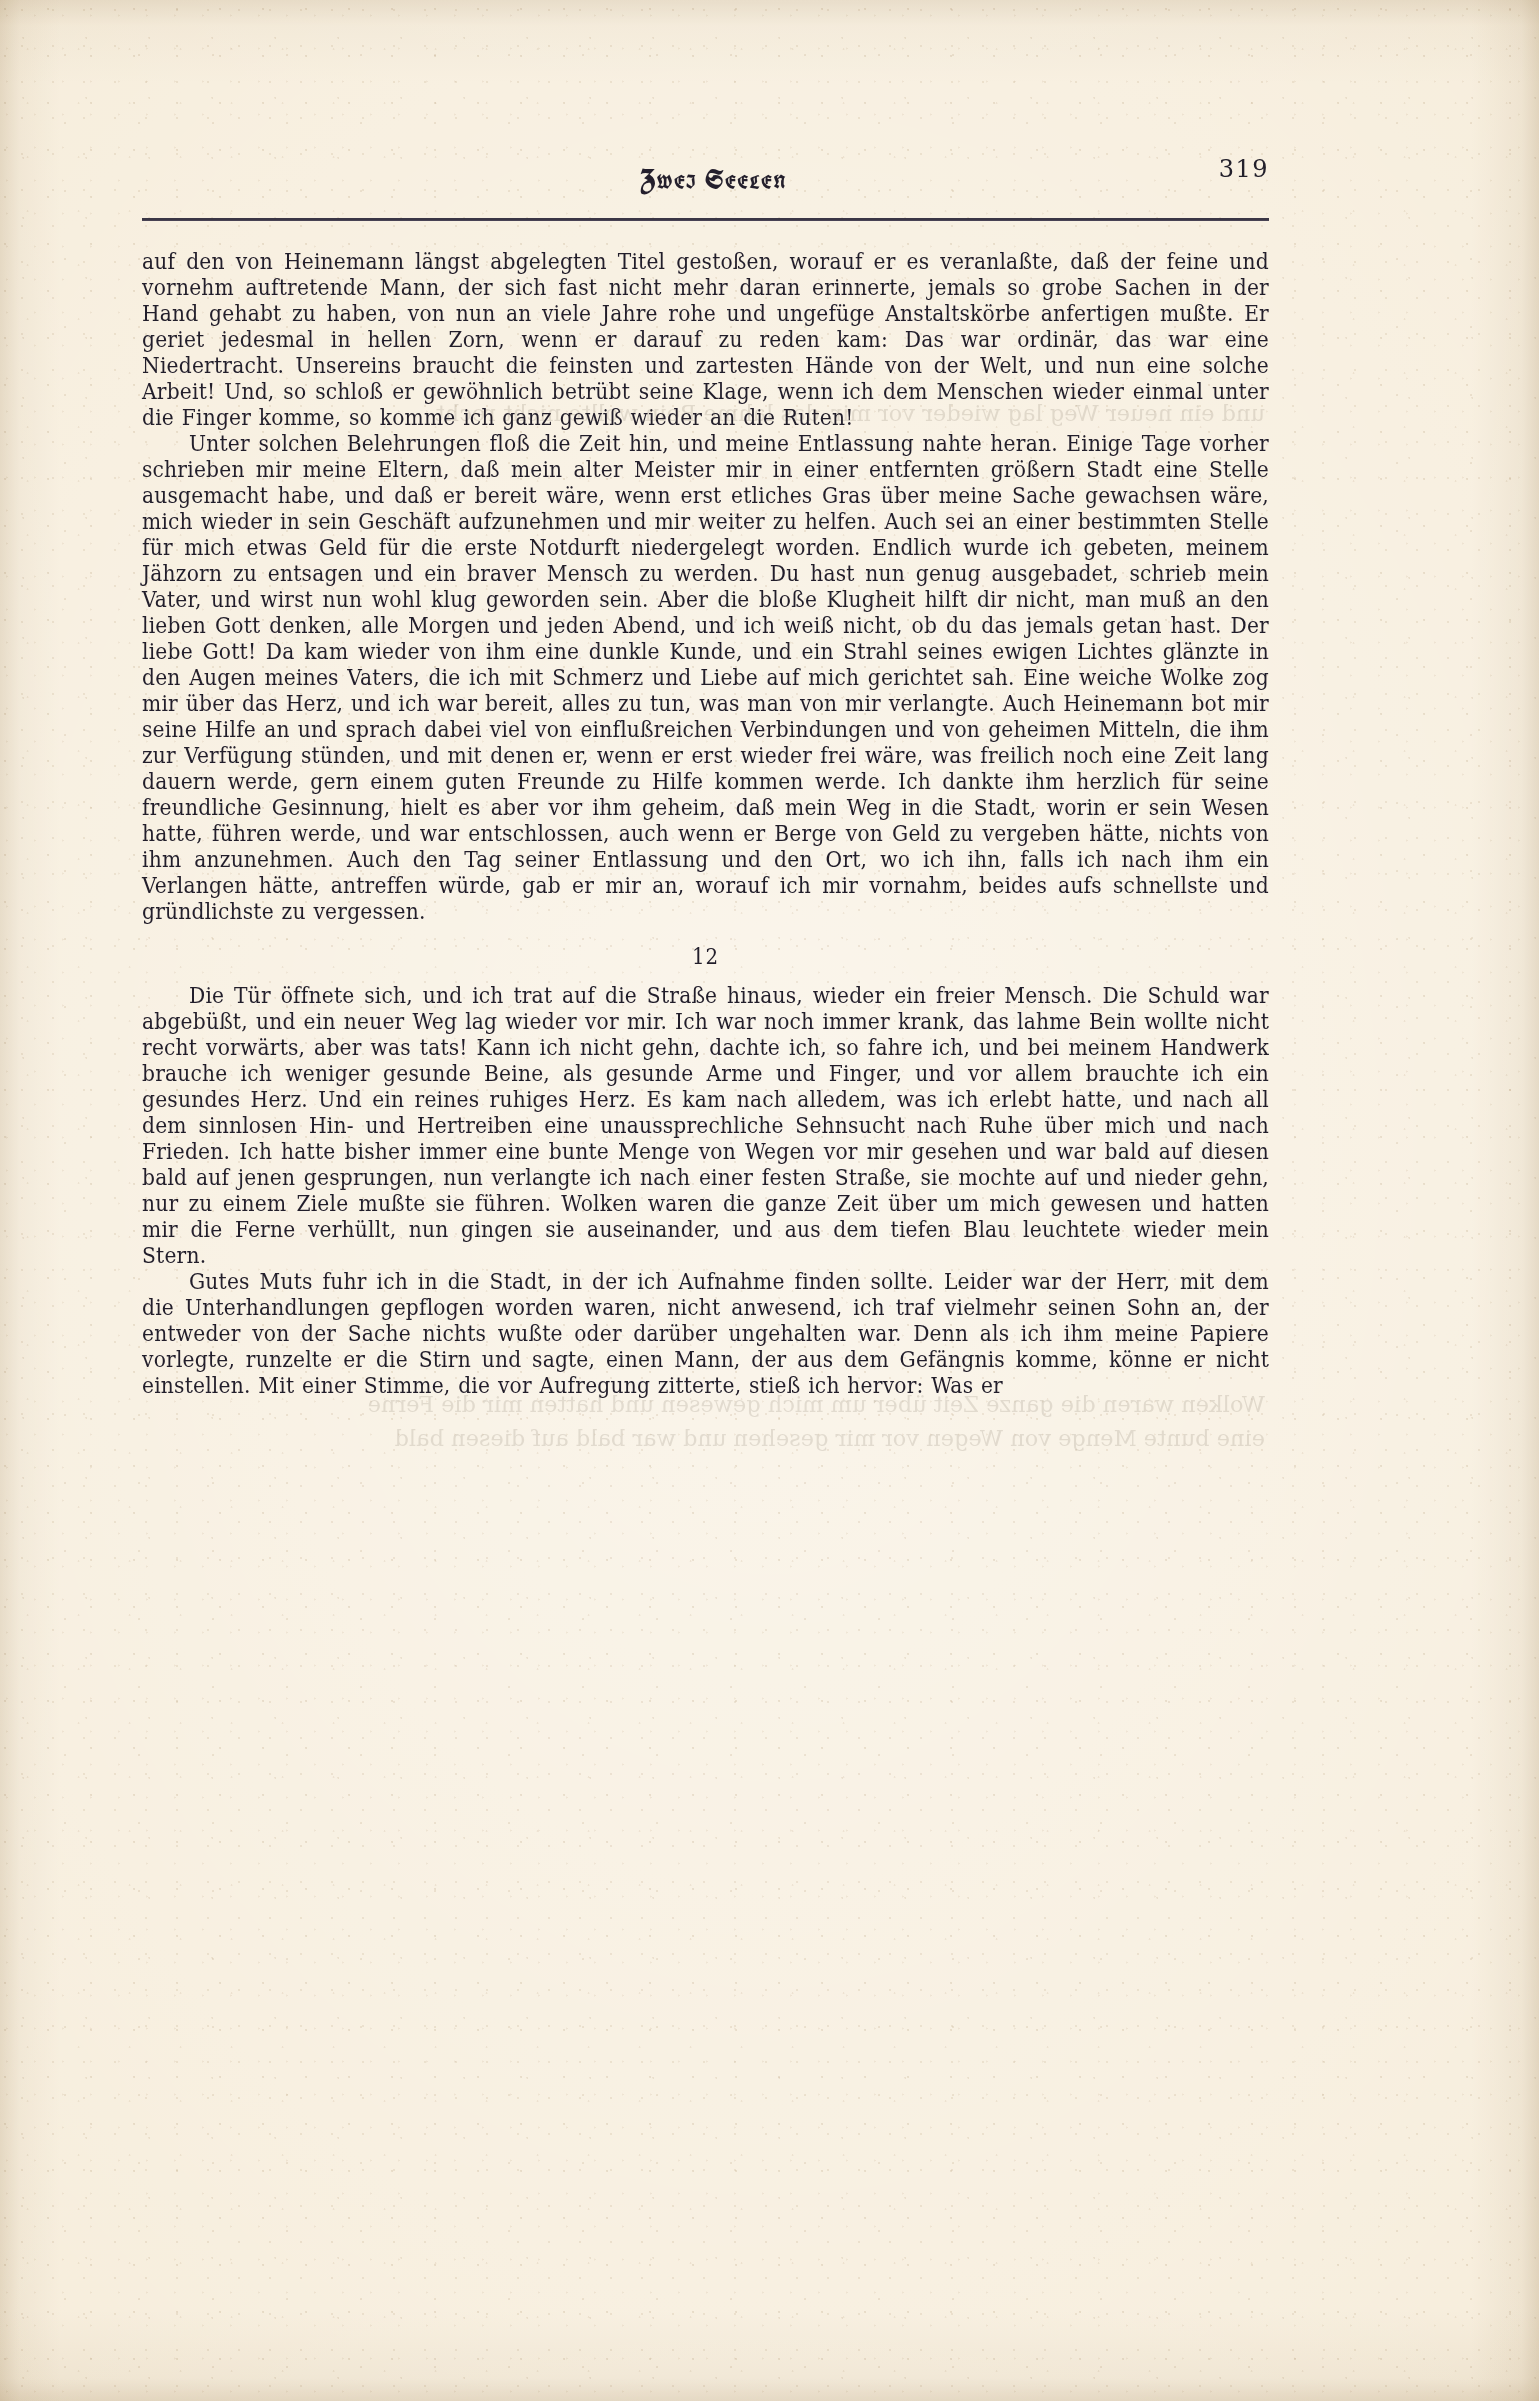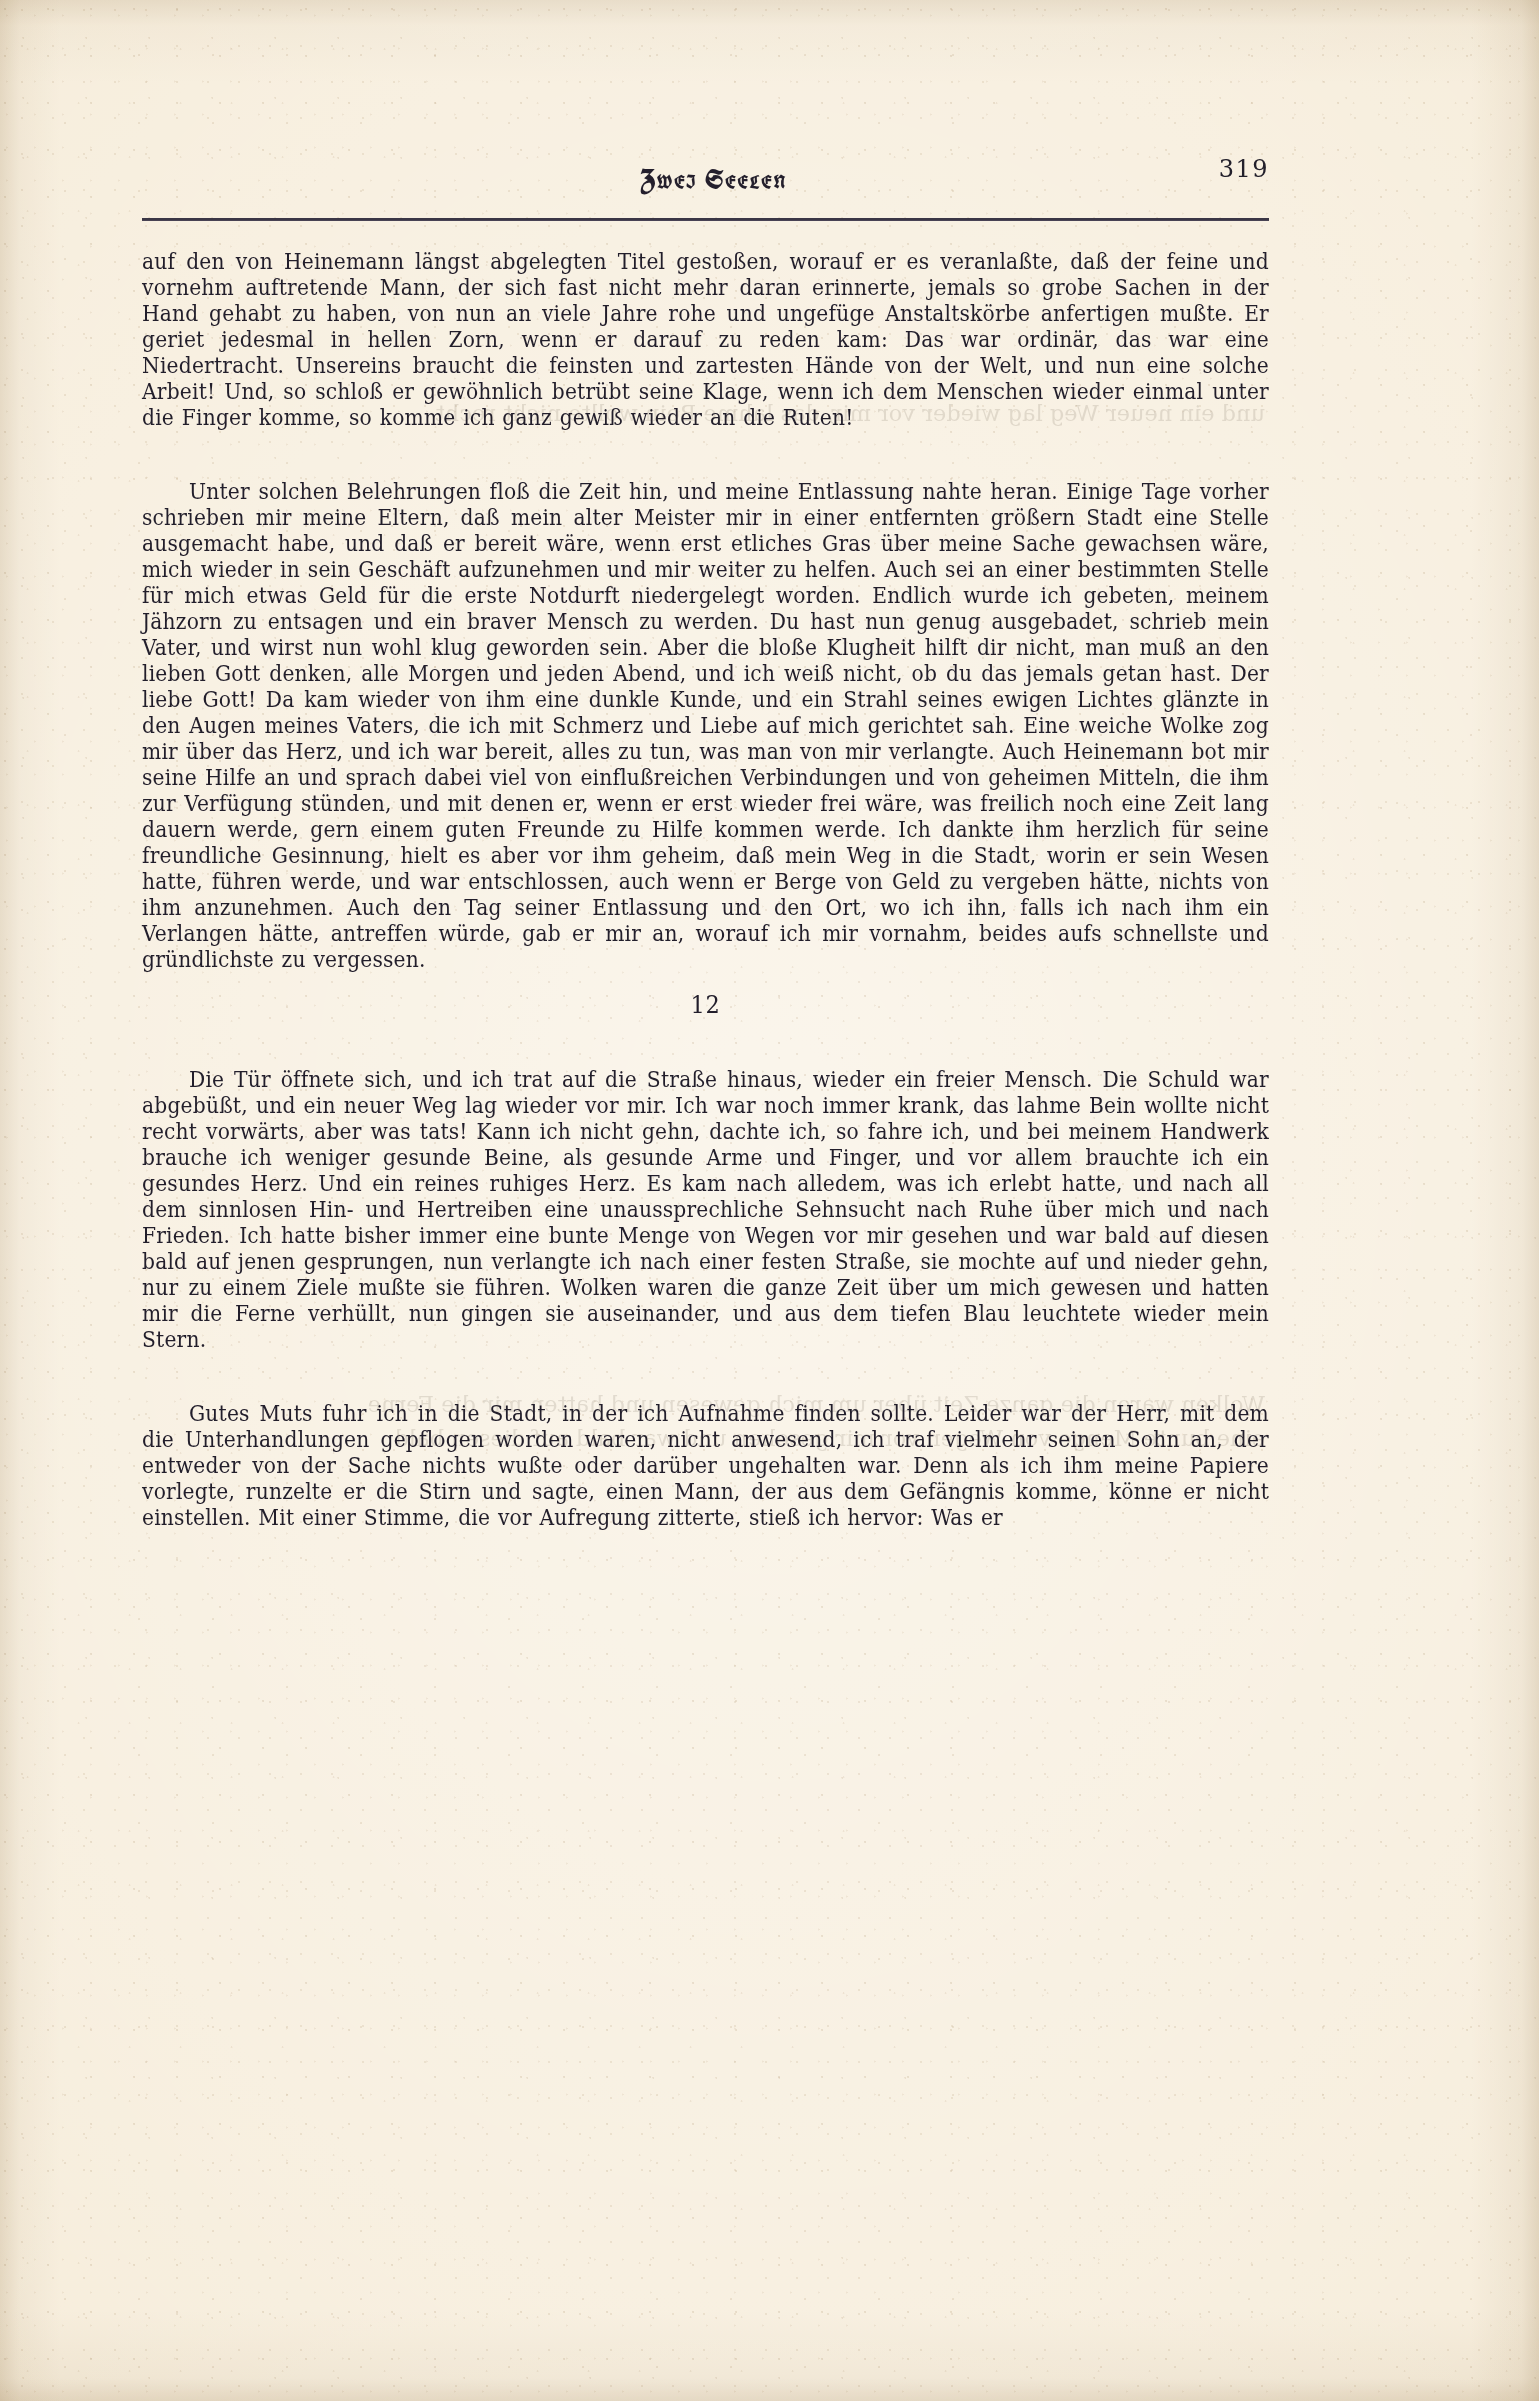--- a/index.html
+++ b/index.html
@@ -118,26 +118,25 @@
     letter-spacing: 0.2px;
     word-spacing: 1.1px;
     -webkit-font-smoothing: none;
   }
   .body p {
     margin: 0;
     text-indent: 0;
   }
   .body p.indent {
     text-indent: 47px;
-    margin-top: 48px;
   }
   .section-num {
     text-align: center;
     font-family: "DejaVu Serif", serif;
-    font-size: 25px;
+    font-size: 22px;
     color: #221e2b;
     margin: 20px 0 12.2px 0;
     letter-spacing: 0.8px;
   }
 
   
   .fraktur {
     font-stretch: condensed;
     transform-origin: left top;
   }

